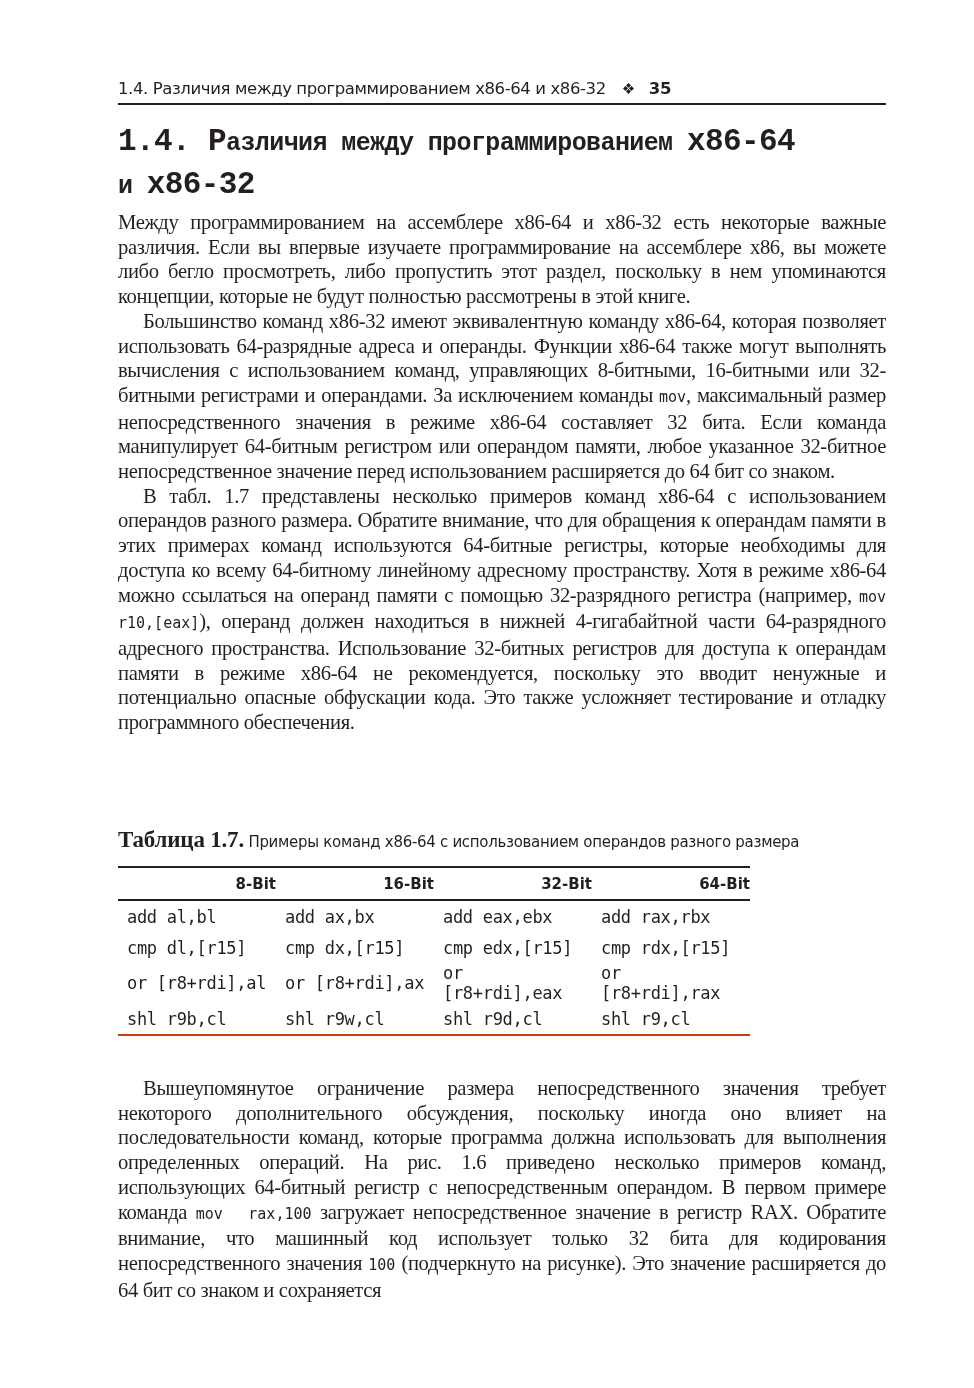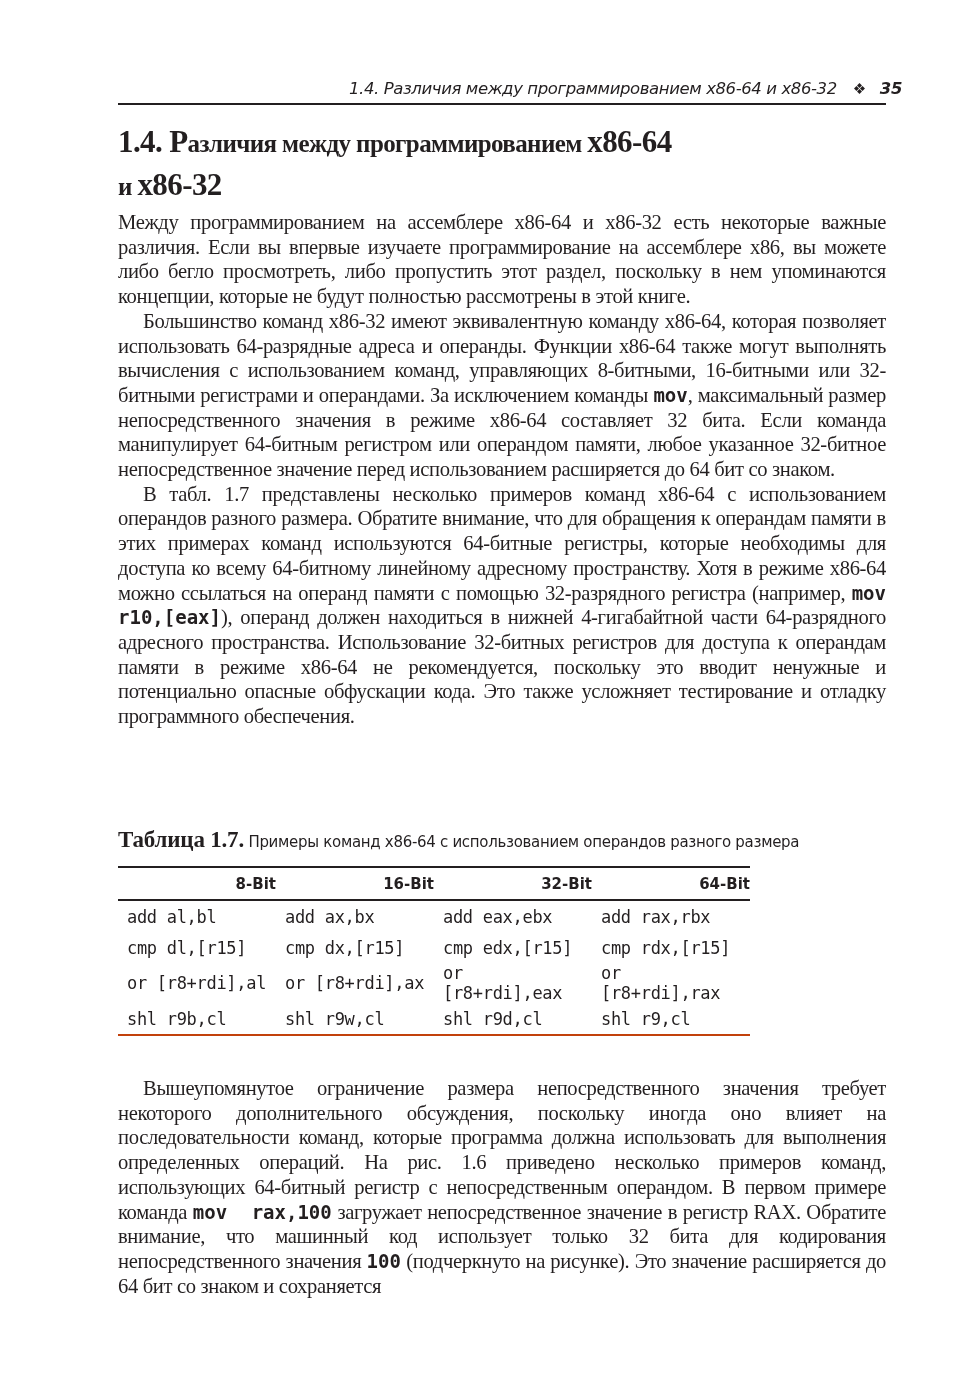--- a/index.html
+++ b/index.html
@@ -1,36 +1,36 @@
 <!DOCTYPE html>
 <html><head>
 <meta charset="utf-8">
 <style>
   html, body { margin: 0; padding: 0; background: #ffffff; }
   body { width: 974px; height: 1388px; position: relative; overflow: hidden; color: #231f20; }
   .page { position: absolute; left: 118px; top: 0; width: 768px; }
 
-  .running-head { position: absolute; top: 77px; left: 16px; width: 768px; height: 26px;
+  .running-head { position: absolute; top: 77px; left: 0; width: 768px; height: 26px;
     font-family: "DejaVu Sans", sans-serif; font-size: 16.5px; letter-spacing: -0.4px;
-    text-align: right; line-height: 24px; white-space: nowrap; font-style: italic; }
+    text-align: left; line-height: 24px; white-space: nowrap; }
   .running-head .sep { display: inline-block; margin: 0 14px 0 16px; font-size: 15px; }
   .running-head .pgnum { font-weight: bold; }
   .head-rule { position: absolute; top: 103px; left: 0; width: 768px; height: 2px; background: #231f20; }
 
   .section-title { position: absolute; top: 121px; left: 0; width: 768px;
-    font-family: Liberation Serif, serif; font-weight: bold; font-size: 31px; line-height: 41px;
+    font-family: Liberation Mono, monospace; font-weight: bold; font-size: 31px; line-height: 41px;
     letter-spacing: -0.6px; margin: 0; }
   .section-title .sc { font-size: 25px; }
 
   .body-text { position: absolute; left: 0; width: 768px;
     font-family: "Liberation Serif", serif; font-size: 20.6px; line-height: 24.7px;
     text-align: justify; letter-spacing: -0.35px; }
   .body-text p { margin: 0; }
   .body-text p.indent { text-indent: 25px; }
-  .code { font-family: "DejaVu Sans Mono", monospace; font-size: 19px; letter-spacing: 0; font-weight: bold; }
+  .code { font-family: "DejaVu Sans Mono", monospace; font-size: 15px; letter-spacing: 0; }
 
   .caption { position: absolute; top: 829px; left: 0; width: 768px;
     font-family: "DejaVu Sans", sans-serif; font-size: 15px; line-height: 22px; letter-spacing: -0.3px; white-space: nowrap; }
   .caption .label { font-family: "Liberation Serif", serif; font-weight: bold; font-size: 23px; letter-spacing: -0.2px; }
 
   table.cmd-table { position: absolute; top: 866px; left: 0; width: 632px; border-collapse: collapse; }
   table.cmd-table thead tr { border-top: 2px solid #231f20; border-bottom: 2px solid #231f20; }
   table.cmd-table tbody tr:last-child { border-bottom: 2px solid #c2410c; margin-top: 8px; }
   table.cmd-table th { font-family: "DejaVu Sans", sans-serif; font-weight: bold; font-size: 15px;
     height: 31px; padding: 0; text-align: right; width: 158px; }

